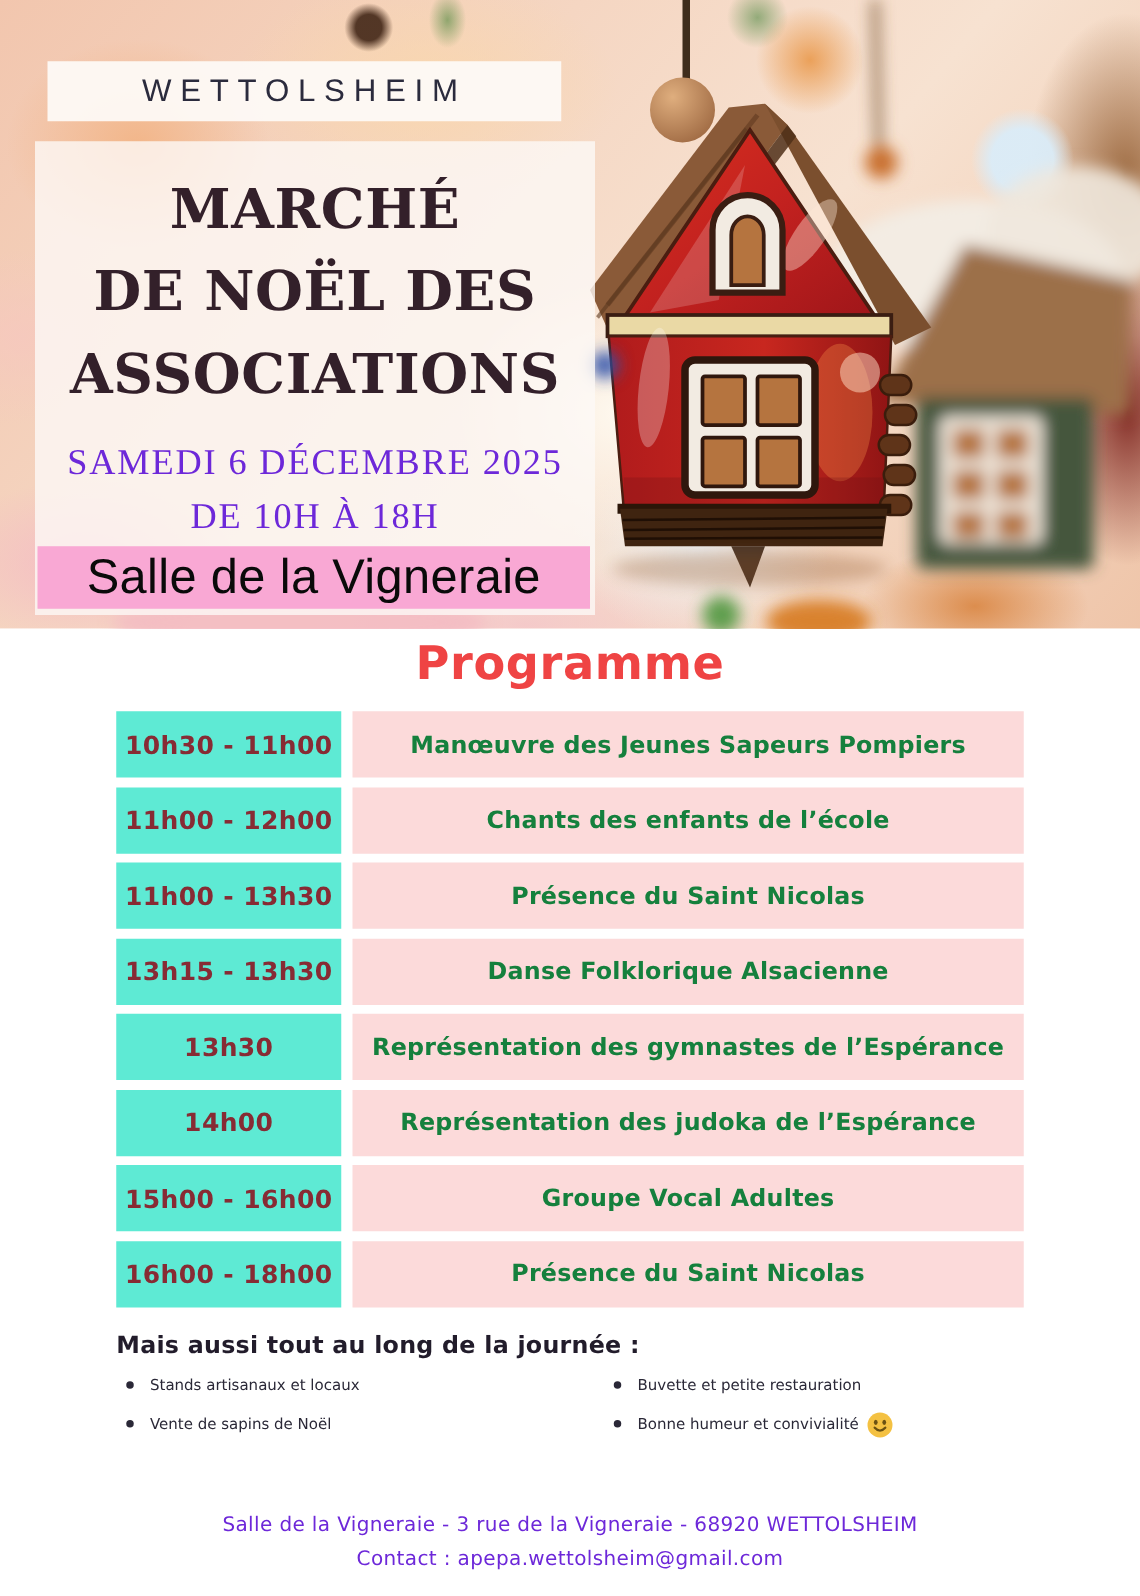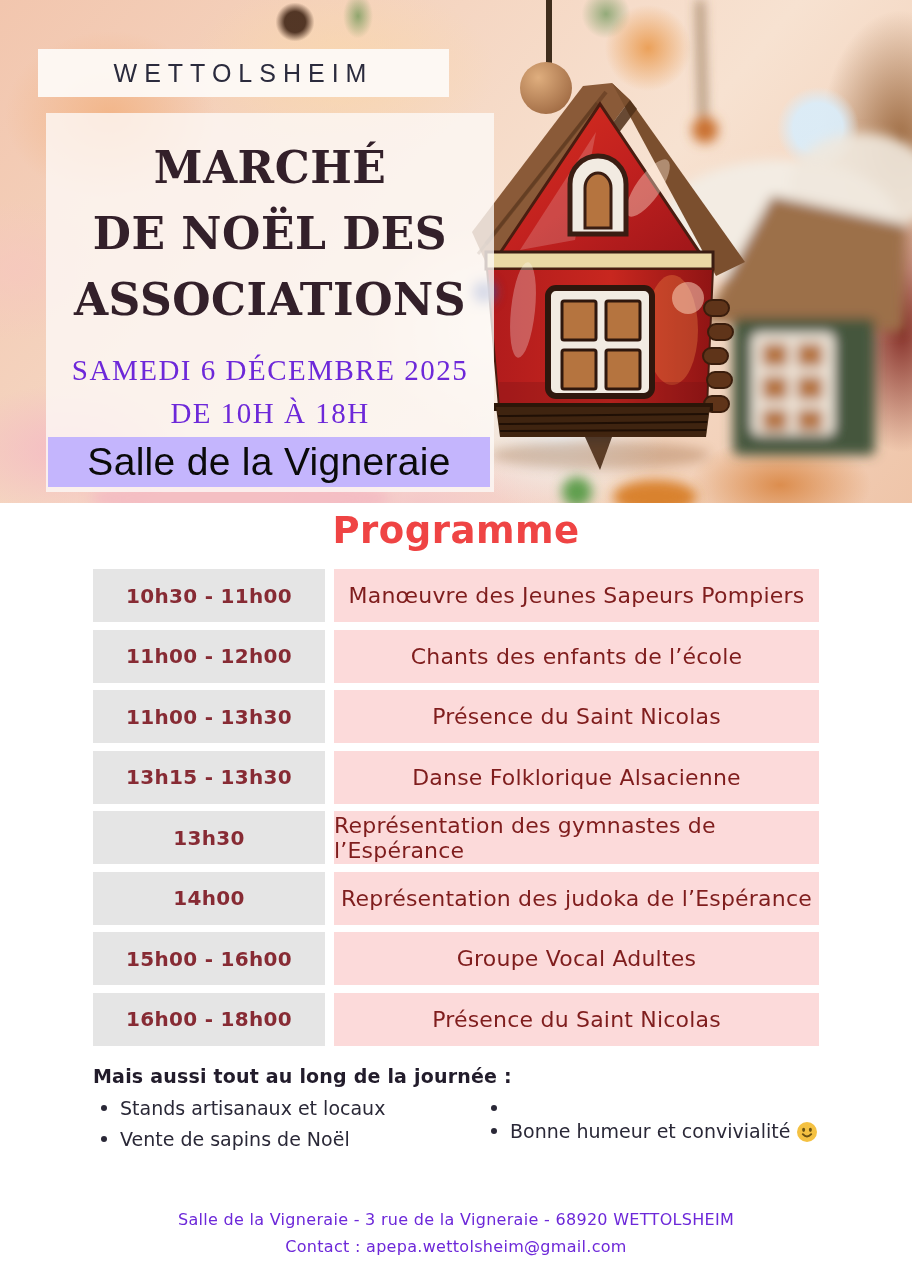--- a/index.html
+++ b/index.html
@@ -37,65 +37,65 @@
   .banner-box{
     position:absolute;left:38px;top:49px;width:411px;height:48px;
     background:rgba(253,250,247,.94);
     display:flex;align-items:center;justify-content:center;
   }
   .banner-box span{
     font-family:"Liberation Sans", sans-serif;font-size:25px;font-weight:500;
     letter-spacing:7px;color:#2b2b3d;white-space:nowrap;
   }
   .title-box{
-    position:absolute;left:46px;top:113px;width:448px;height:379px;
+    position:absolute;left:28px;top:113px;width:448px;height:379px;
     background:rgba(253,249,246,.80);text-align:center;
   }
   .title-box h1{
     margin:22px 0 0 0;
     font-family:"DejaVu Serif", serif;font-weight:bold;
     font-size:44px;line-height:66px;letter-spacing:.5px;color:#33202a;
   }
   .date-block{
     margin-top:16px;
     font-family:Liberation Serif, serif;font-size:29px;line-height:43px;
     letter-spacing:1.5px;color:#6d28d9;
   }
   .venue-strip{
-    position:absolute;left:2px;right:4px;bottom:5px;height:50px;background:#c4b5fd;
+    position:absolute;left:2px;right:4px;bottom:5px;height:50px;background:#f9a8d4;
     display:flex;align-items:center;justify-content:center;
   }
   .venue-strip span{
     font-family:"Liberation Sans", sans-serif;font-size:39px;color:#0a0a0a;letter-spacing:.3px;
   }
   
   .program{position:absolute;top:503px;left:0;right:0;bottom:0;background:#ffffff;}
   .program h2{
     margin:6px 0 0 0;text-align:center;
     font-size:37px;font-weight:bold;letter-spacing:.5px;color:#ef4444;
   }
   .schedule{position:absolute;top:66px;left:93px;width:726px;}
   .srow{display:flex;height:53px;margin-bottom:7.5px;}
   .time-cell{
-    width:232px;margin-right:9px;background:#e5e5e5;
+    width:180px;margin-right:9px;background:#5eead4;
     display:flex;align-items:center;justify-content:center;
     font-size:20px;font-weight:bold;letter-spacing:.3px;color:#872b34;
   }
   .event-cell{
     flex:1;background:#fcdada;
     display:flex;align-items:center;justify-content:center;
-    font-size:22px;letter-spacing:.2px;color:#7f1d1d;font-weight:400;
+    font-size:19px;letter-spacing:.2px;color:#15803d;font-weight:700;
   }
   
   .extras{position:absolute;top:562px;left:93px;right:60px;}
   .extras h3{margin:0 0 10px 0;font-size:19px;font-weight:bold;color:#221c2b;letter-spacing:.2px;}
   .extras-cols{display:flex;}
   .extras-col{list-style:none;margin:0;padding:0 0 0 8px;}
   .extras-col.c1{width:382px;}
-  .extras-col li{display:flex;align-items:flex-start;margin-bottom:9px;font-size:19px;line-height:22px;color:#2a2837;}
+  .extras-col li{display:flex;align-items:flex-start;margin-bottom:9px;font-size:12px;line-height:22px;color:#2a2837;}
   .dot{flex:0 0 auto;width:6px;height:6px;border-radius:50%;background:#2a2837;margin:8px 13px 0 0;}
   .smiley{margin-left:6px;margin-top:1px;}
   
   .footer{position:absolute;top:703px;left:0;right:0;text-align:center;
     font-size:16px;line-height:27px;color:#6d28d9;letter-spacing:.3px;}
 </style>
 </head>
 <body>
 
 <div class="poster">
@@ -266,20 +266,21 @@
             <span>Stands artisanaux et locaux</span>
           </li>
           <li>
             <span class="dot"></span>
             <span>Vente de sapins de Noël</span>
           </li>
         </ul>
         <ul class="extras-col c2">
           <li>
             <span class="dot"></span>
+            <span>Buvette et petite restauration</span>
           </li>
           <li>
             <span class="dot"></span>
             <span>Bonne humeur et convivialité</span>
             <svg class="smiley" width="22" height="22" viewBox="0 0 22 22">
               <circle cx="11" cy="11" r="10" fill="#f4c142"></circle>
               <ellipse cx="7.6" cy="8.8" rx="1.5" ry="2.1" fill="#6b5112"></ellipse>
               <ellipse cx="14.4" cy="8.8" rx="1.5" ry="2.1" fill="#6b5112"></ellipse>
               <path d="M6.8,13.2 q4.2,4.6 8.4,0" stroke="#6b5112" stroke-width="1.9" fill="none" stroke-linecap="round"></path>
             </svg>

